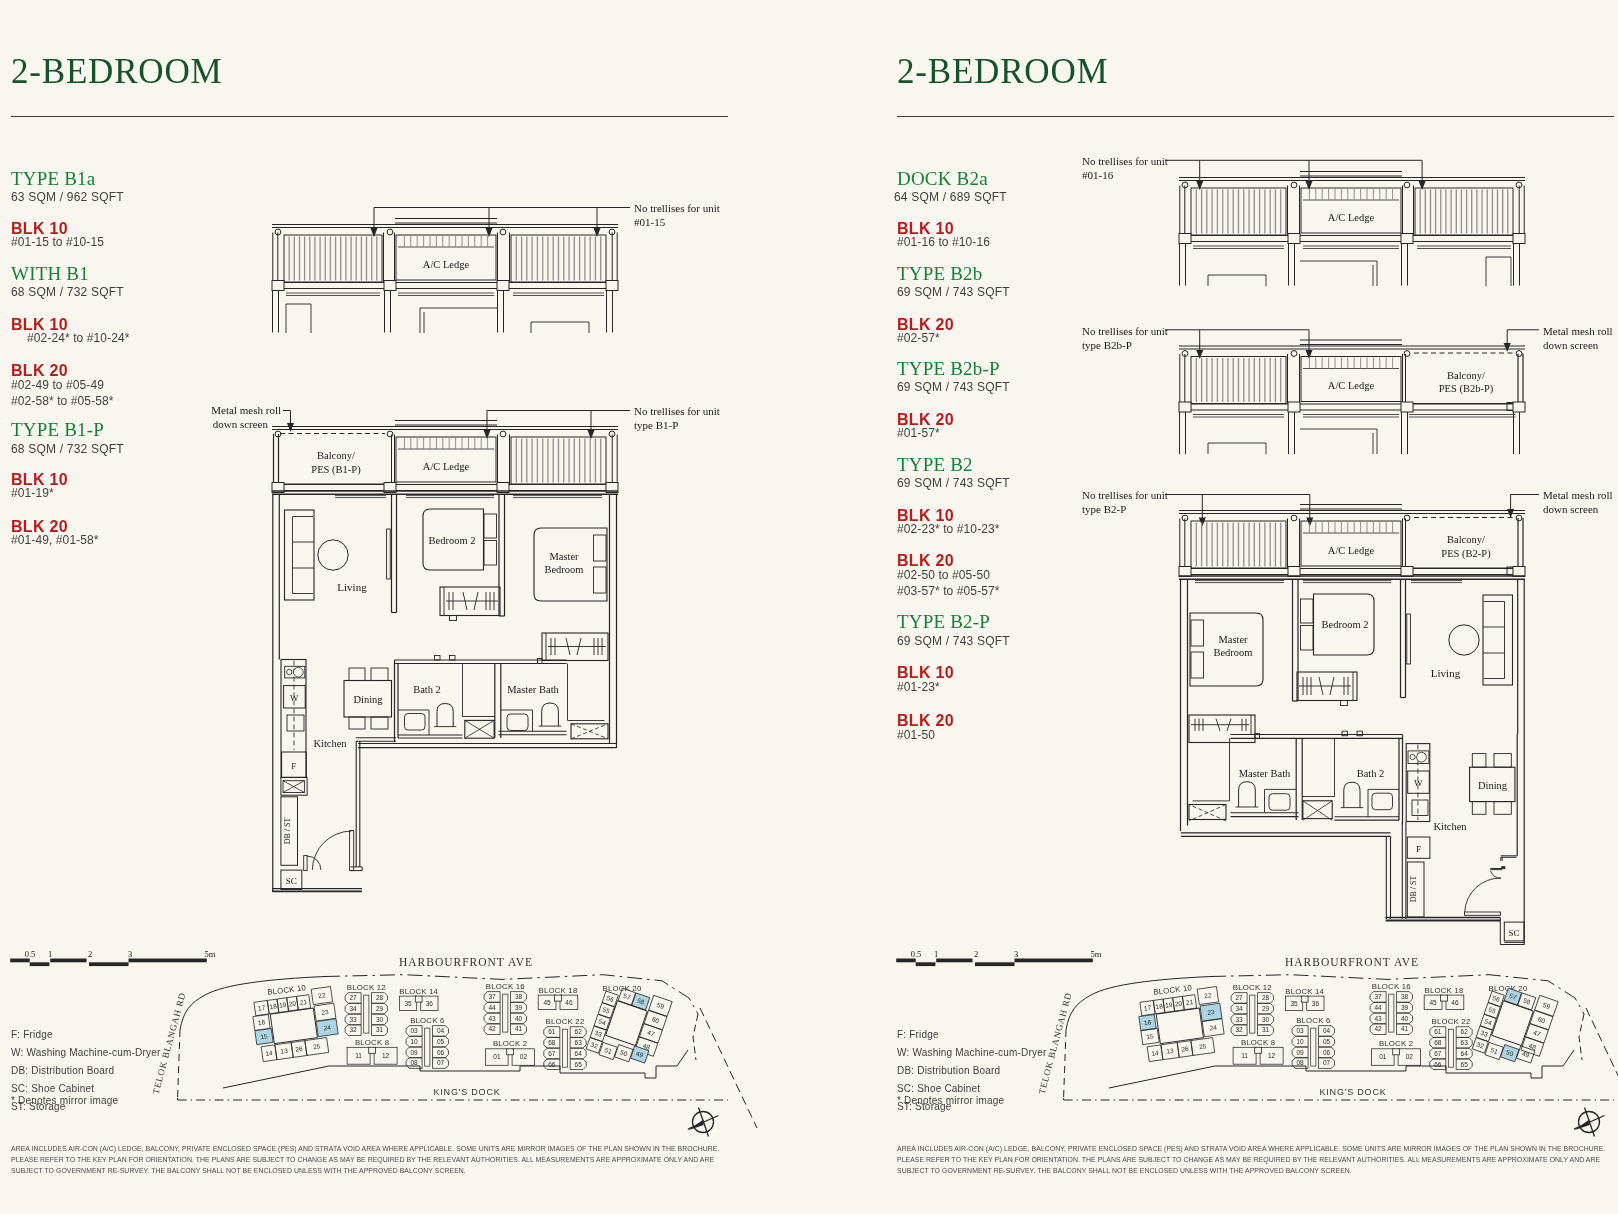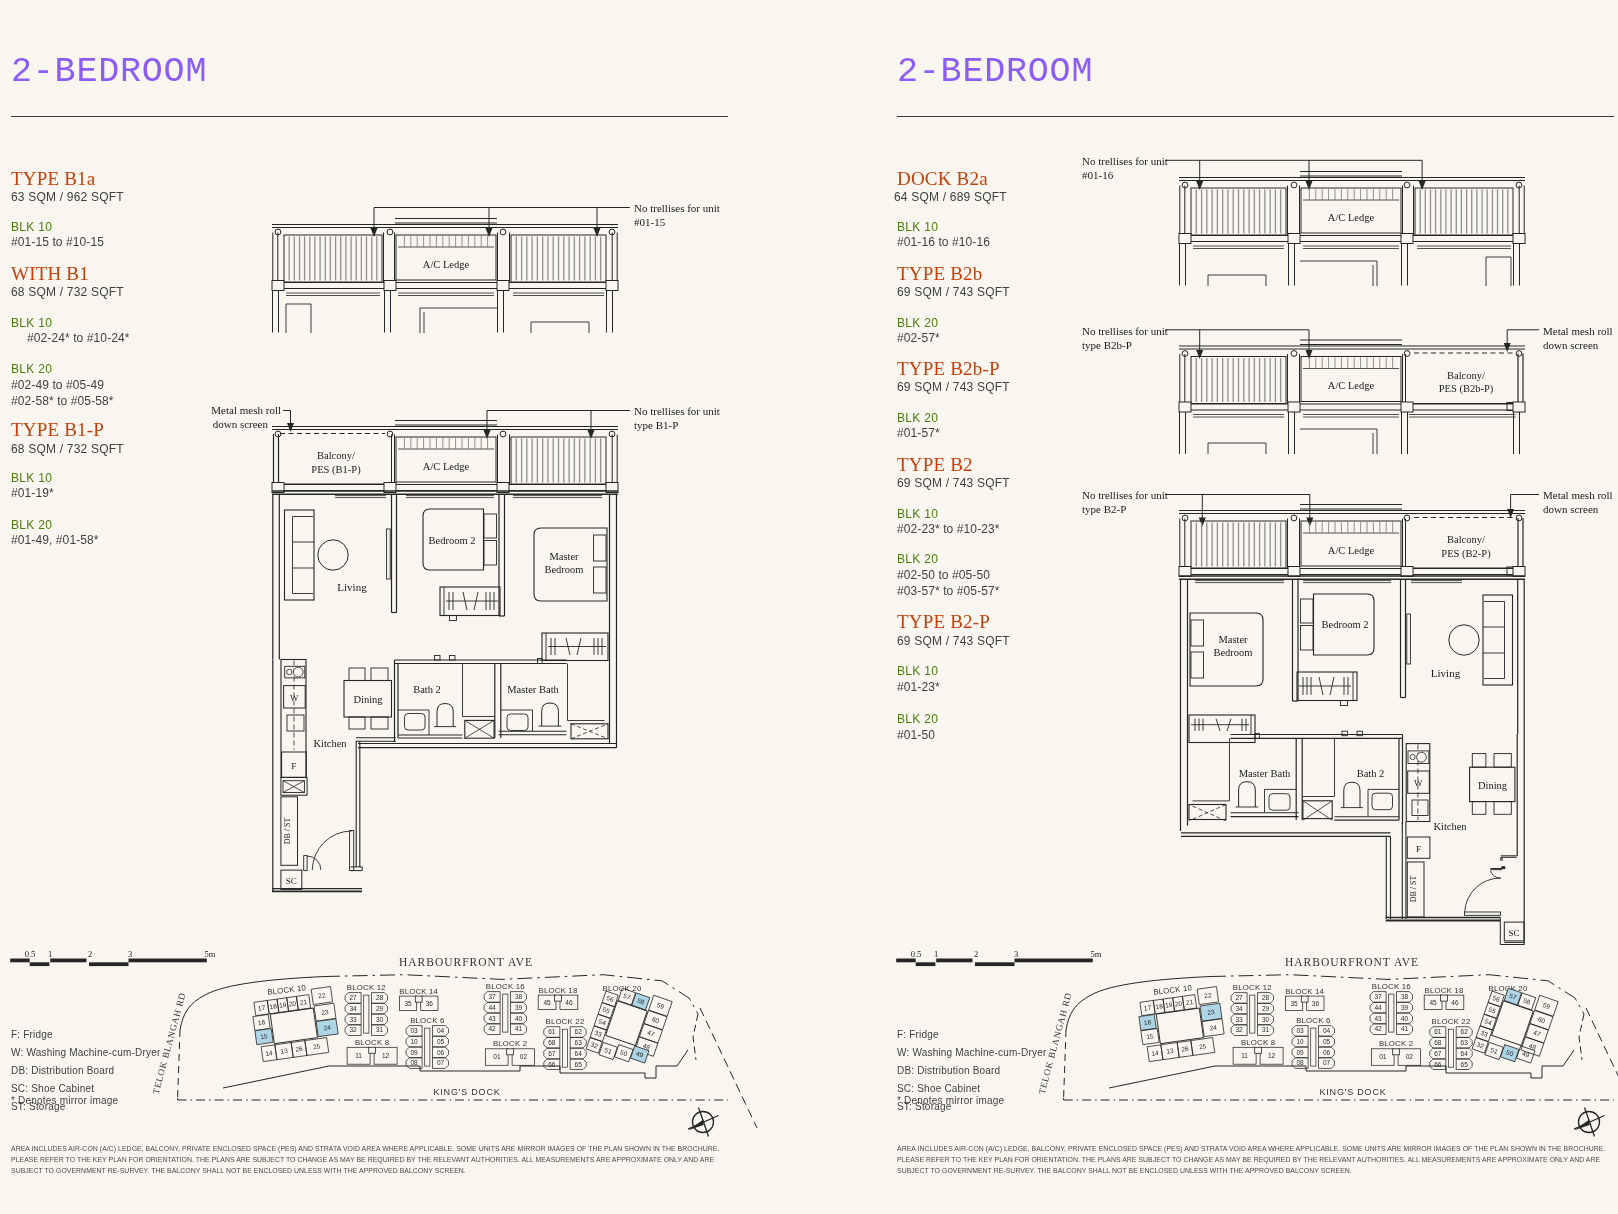--- a/index.html
+++ b/index.html
@@ -1,21 +1,21 @@
 <!DOCTYPE html>
 <html><head><meta charset="utf-8"><style>
 
 html,body{margin:0;padding:0}
 #page{position:relative;width:1618px;height:1214px;background:#f8f6ef;overflow:hidden;font-family:"Liberation Sans",sans-serif}
 .tb{position:absolute;white-space:nowrap}
-.hdr{position:absolute;font-family:Liberation Mono, monospace;font-size:35px;color:#8b5cf6;letter-spacing:0.8px}
+.hdr{position:absolute;font-family:Liberation Serif, serif;font-size:35px;color:#14532d;letter-spacing:0.8px}
 .rule{position:absolute;height:1.1px;background:#3a3a3a}
-.type-heading{font-family:"Liberation Serif",serif;font-size:19px;color:#c2410c;letter-spacing:0.2px}
+.type-heading{font-family:"Liberation Serif",serif;font-size:19px;color:#15803d;letter-spacing:0.2px}
 .sqm{font-size:12px;color:#3f3f3f;letter-spacing:0.2px}
-.blk{font-size:12px;color:#4d7c0f;font-weight:normal;letter-spacing:0.3px}
+.blk{font-size:16px;color:#b91c1c;font-weight:bold;letter-spacing:0.3px}
 .units{font-size:12px;color:#3f3f3f;letter-spacing:0.1px;line-height:15.5px}
 .legend{position:absolute;font-size:10px;color:#3f3f3f;line-height:18px;letter-spacing:0.2px}
 .disc{position:absolute;font-size:6.9px;color:#4a4a4a;line-height:10.8px;letter-spacing:0.05px;white-space:nowrap}
 
 </style></head><body>
 <div id="page">
 
 <div class="hdr" style="left:11px;top:52px">2-BEDROOM</div>
 
 <div class="rule" style="left:11px;top:116px;width:717px"></div>

